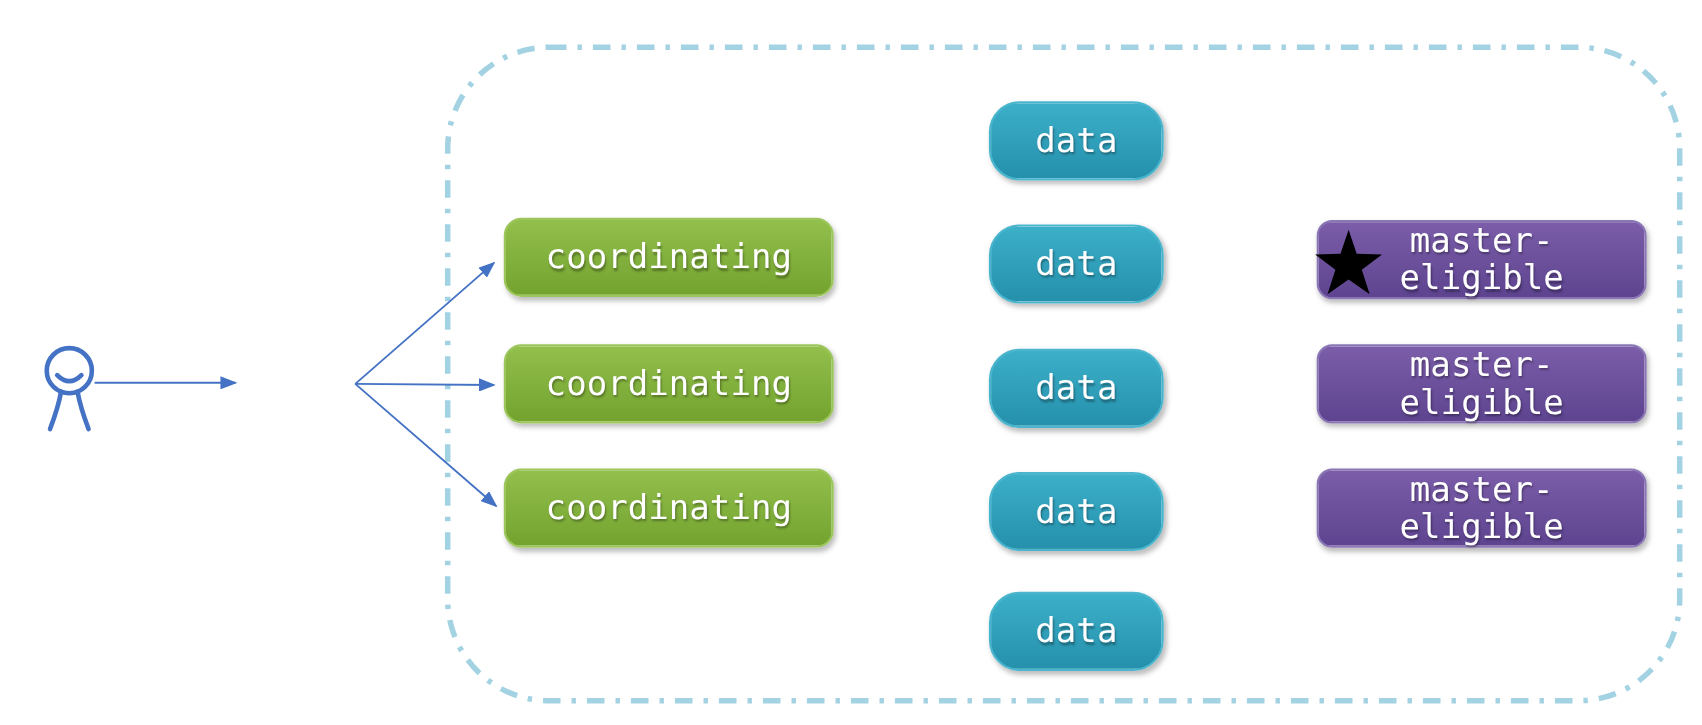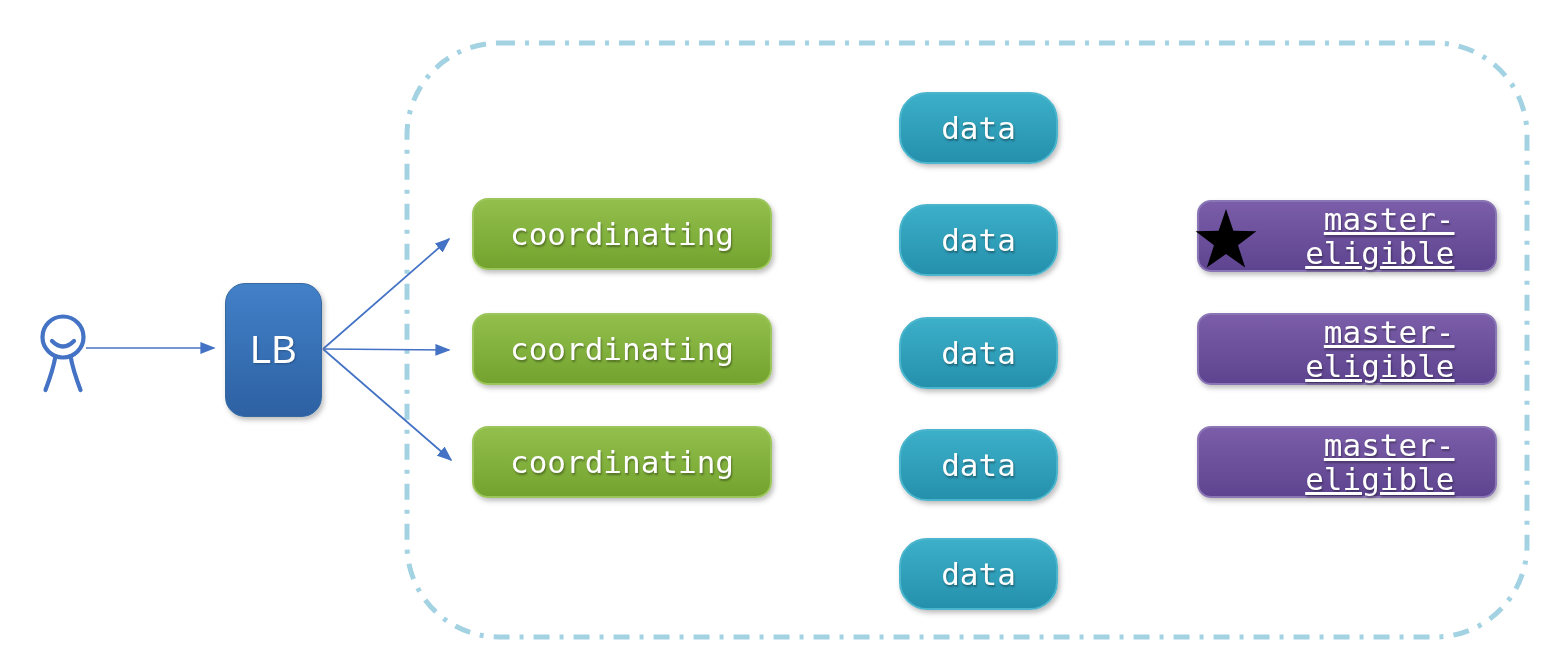--- a/index.html
+++ b/index.html
@@ -30,43 +30,41 @@
     font-family:"Liberation Sans", sans-serif;
     font-size:38px;
     text-shadow:1px 1px 2px rgba(0,0,0,0.25);
   }
   .node-coord{
     left:458px;width:300px;height:72px;
     border-radius:16px;
     background:linear-gradient(#93bf4d,#73a32e);
     border:2px solid #9cc65c;
     font-size:31px;
-    margin-left:14px;
   }
   .node-data{
     left:899px;width:159px;height:72px;
     border-radius:28px;
     background:linear-gradient(#3cafc9,#2590ac);
     border:2px solid #4bb5cd;
     font-size:31px;
   }
   .node-master{
     left:1197px;width:300px;height:72px;
     border-radius:14px;
     background:linear-gradient(#7b5da9,#5e4490);
     border:2px solid #8a76b4;
     font-size:31px;
   }
   .coord-1{top:198px;} .coord-2{top:313px;} .coord-3{top:426px;}
   .data-1{top:92px;} .data-2{top:204px;} .data-3{top:317px;} .data-4{top:429px;} .data-5{top:538px;}
   .master-1{top:200px;} .master-2{top:313px;} .master-3{top:426px;}
   .master-label{
-    display:inline-block;width:215px;text-align:right;line-height:34px;
+    display:inline-block;width:215px;text-align:center;line-height:34px;
     overflow-wrap:break-word;
-    text-decoration:underline;
   }
   .star{
     position:absolute;left:-4px;top:5px;width:62px;height:64px;
   }
 </style>
 </head>
 <body>
 
 <div class="canvas">
 
@@ -87,23 +85,20 @@
     </g>
 
     <g stroke="#4472C4" stroke-width="1.7" fill="none">
       <line x1="86" y1="348" x2="214" y2="348" marker-end="url(#arrowhead)"></line>
       <line x1="323" y1="349" x2="449" y2="239" marker-end="url(#arrowhead)"></line>
       <line x1="323" y1="349" x2="449" y2="350" marker-end="url(#arrowhead)"></line>
       <line x1="323" y1="349" x2="451" y2="460" marker-end="url(#arrowhead)"></line>
     </g>
   </svg>
 
-  <div class="node node-lb">
-    <span>LB</span>
-  </div>
 
   <div class="node node-coord coord-1">
     <span>coordinating</span>
   </div>
   <div class="node node-coord coord-2">
     <span>coordinating</span>
   </div>
   <div class="node node-coord coord-3">
     <span>coordinating</span>
   </div>

